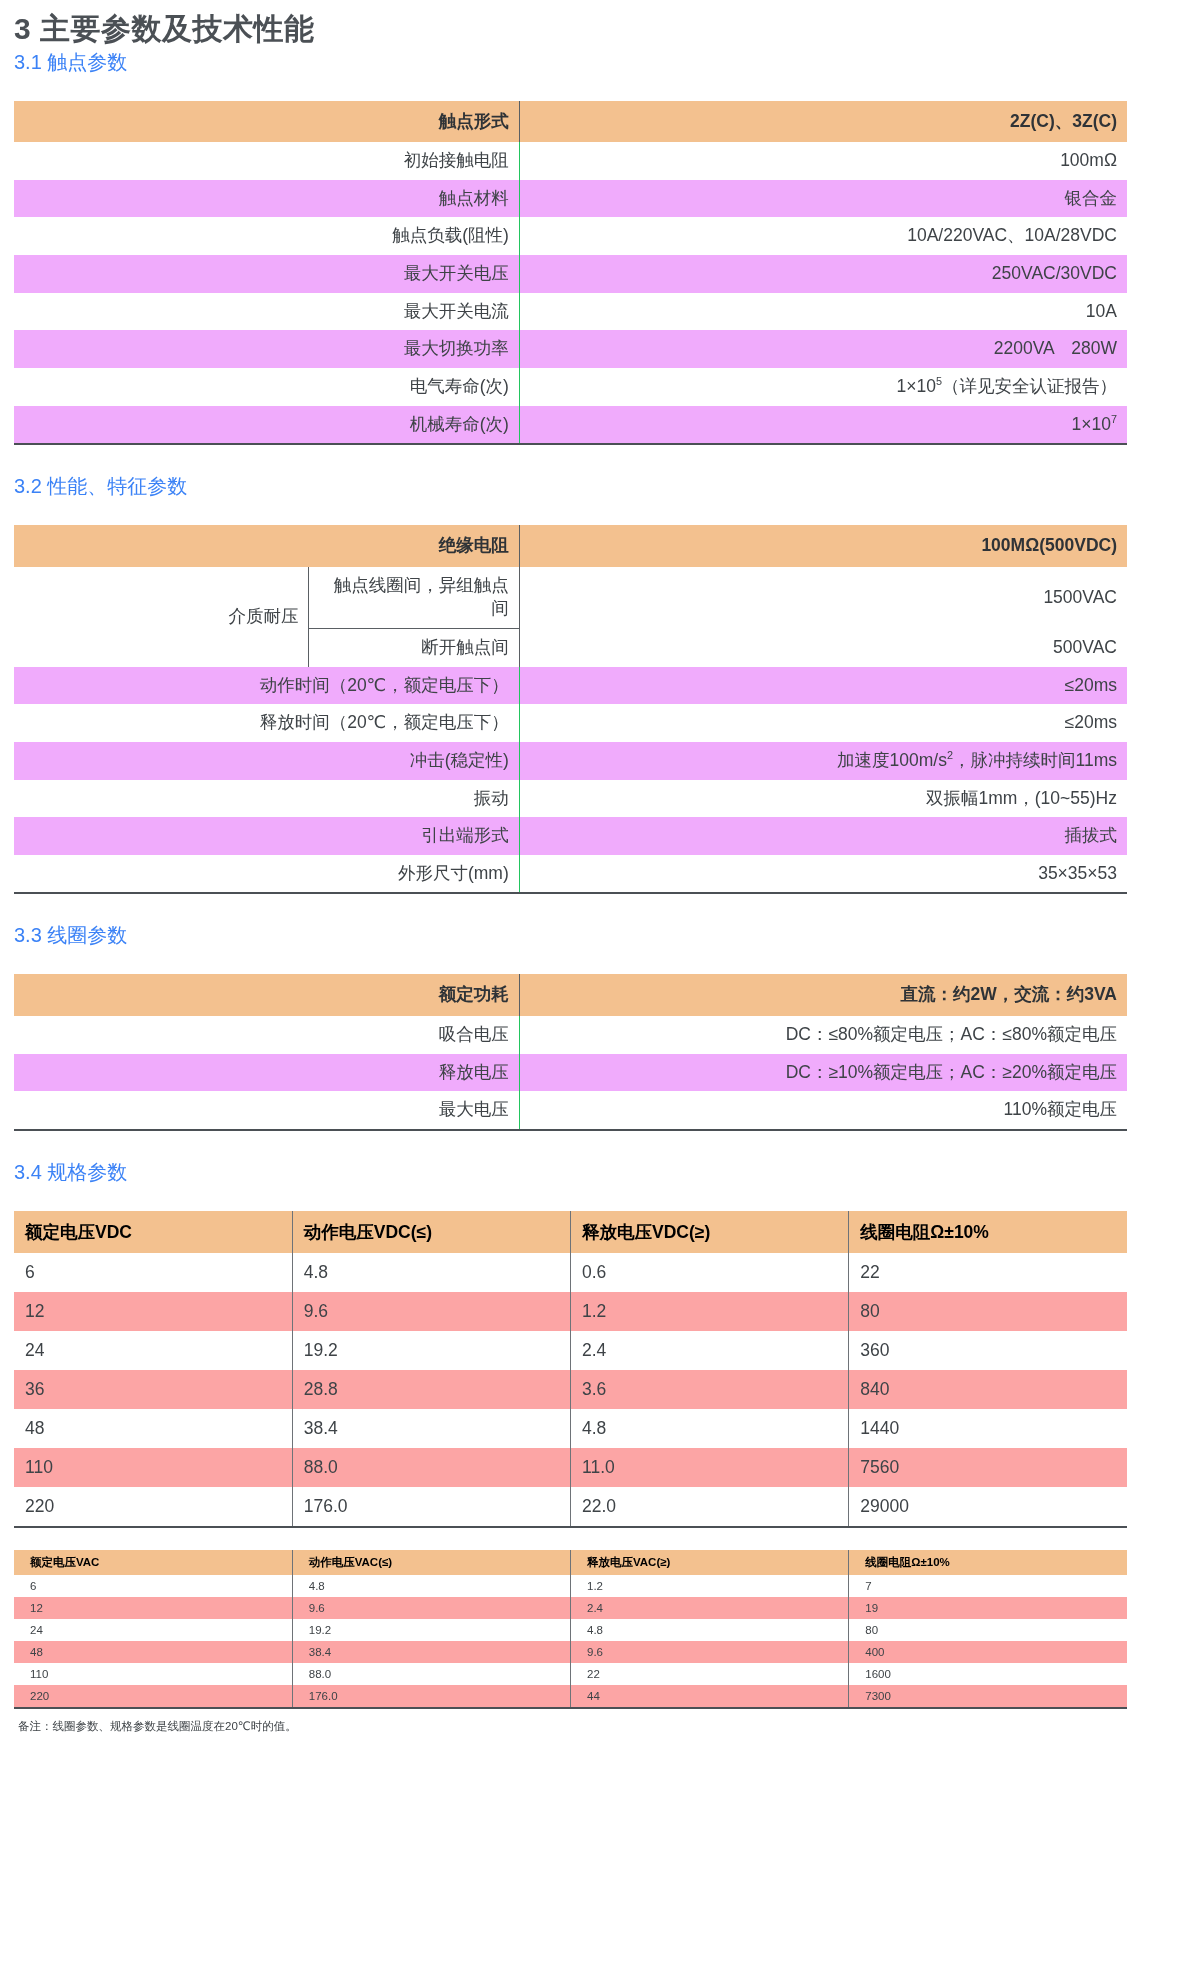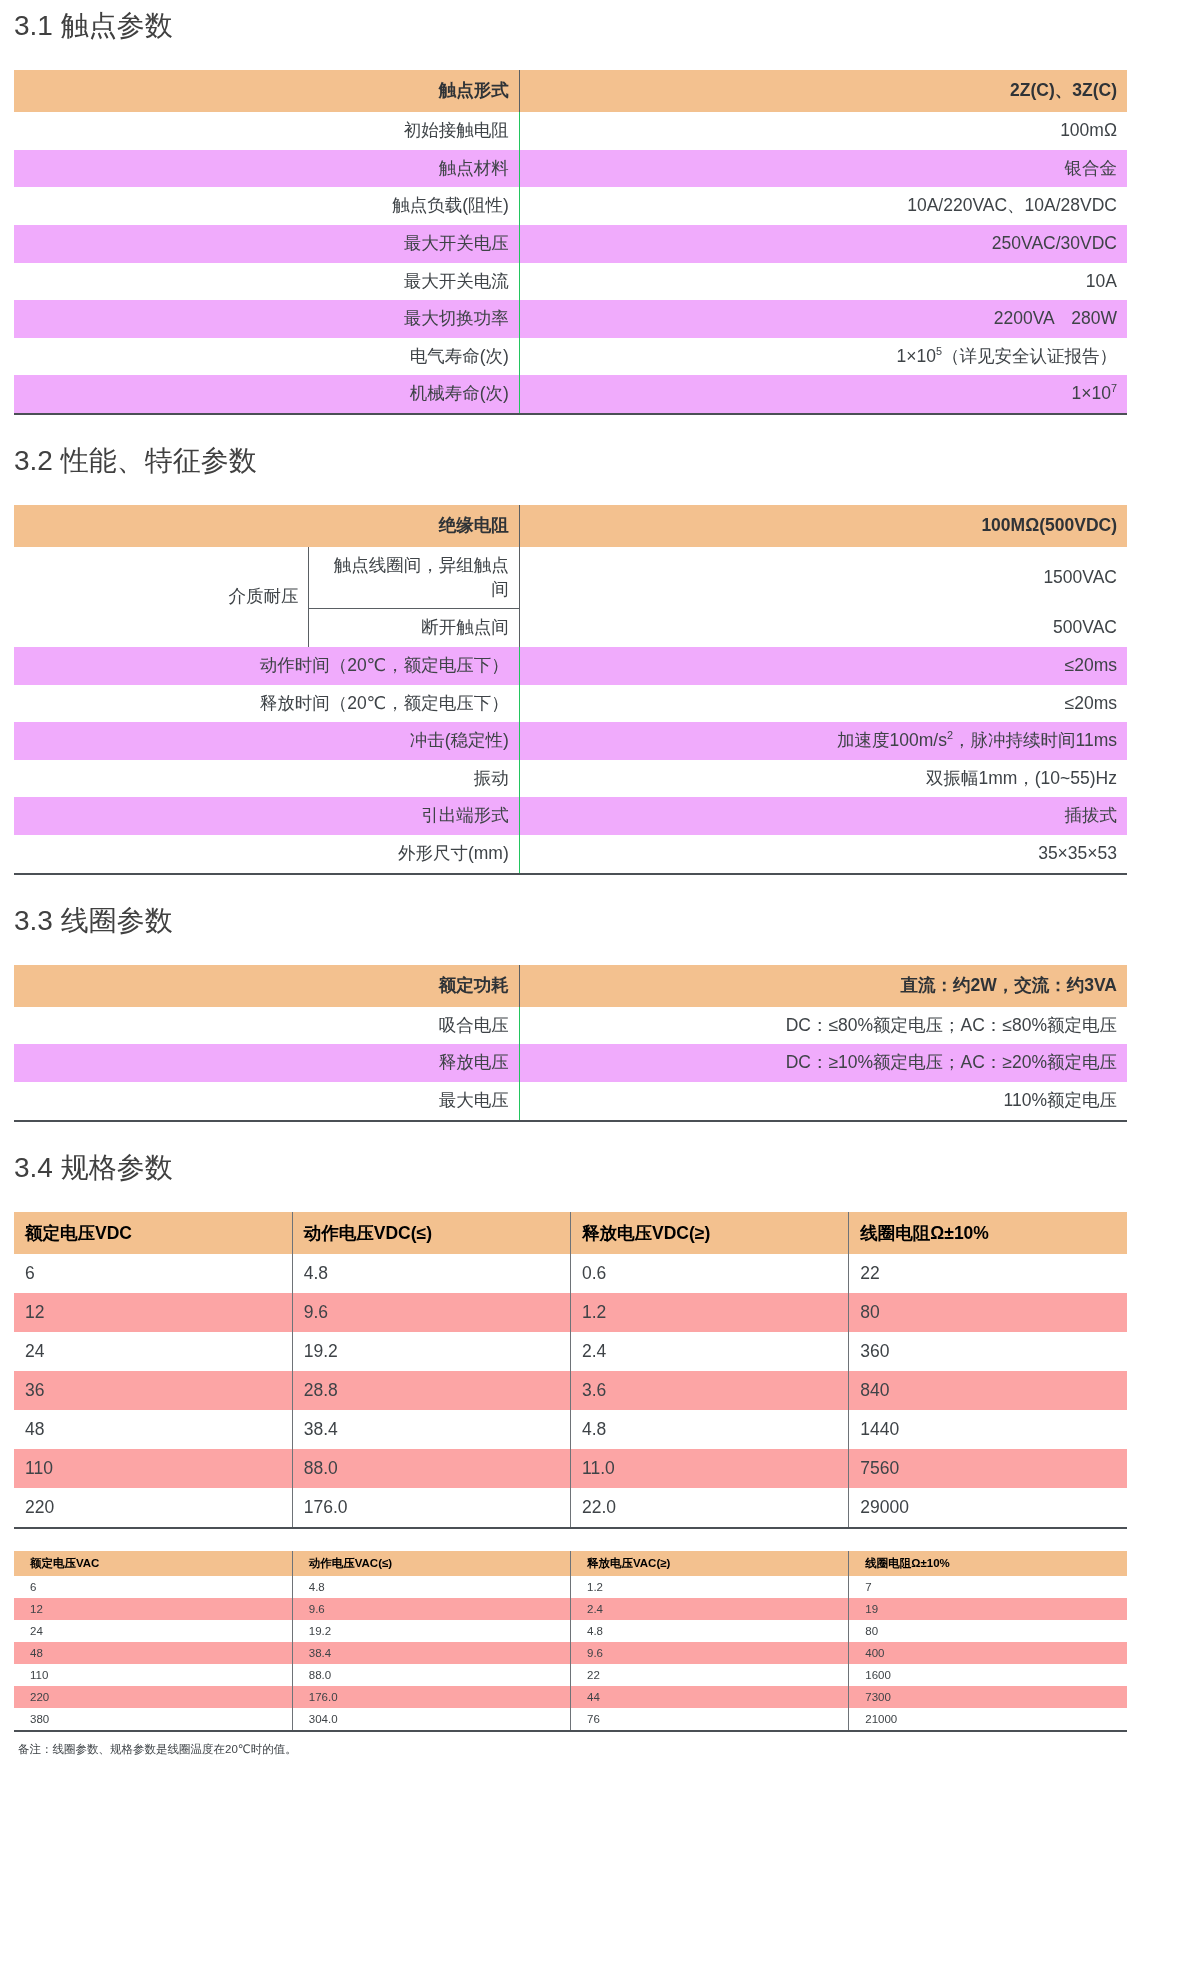--- a/index.html
+++ b/index.html
@@ -23,23 +23,23 @@
   
   h1.doc-title {
     font-size: 30px;
     font-weight: bold;
     color: #4b5055;
     margin: 6px 0 2px 0;
     letter-spacing: 0.5px;
     line-height: 1.15;
   }
   h2.section-title {
-    font-size: 28px;
+    font-size: 20px;
     font-weight: normal;
-    color: #404040;
+    color: #3b82f6;
     margin: 2px 0 0 0;
     line-height: 1.3;
   }
   .sec-gap { height: 26px; }
   .sec-gap-sm { height: 22px; }
 
   
   table.spec {
     width: 100%;
     border-collapse: collapse;
@@ -121,20 +121,21 @@
     font-size: 11.5px;
     color: #3e4347;
     padding: 10px 0 0 4px;
   }
 </style>
 </head>
 <body>
 
 <div class="page">
 
+  <h1 class="doc-title">3 主要参数及技术性能</h1>
 
   <h2 class="section-title">3.1 触点参数</h2>
   <div class="sec-gap"></div>
 
   <table class="spec">
     <colgroup>
         <col style="width:45.4%">
         <col style="width:54.6%">
       </colgroup>
     <tbody>
@@ -372,25 +373,19 @@
         <td>88.0</td>
         <td>22</td>
         <td>1600</td>
       </tr>
       <tr class="alt">
         <td>220</td>
         <td>176.0</td>
         <td>44</td>
         <td>7300</td>
       </tr>
-      <tr class="plain">
-        <td>380</td>
-        <td>304.0</td>
-        <td>76</td>
-        <td>21000</td>
-      </tr>
     </tbody>
   </table>
   <div class="tbl-bottom-rule"></div>
 
   <div class="note">备注：线圈参数、规格参数是线圈温度在20℃时的值。</div>
 
 </div>
 
 </body></html>

